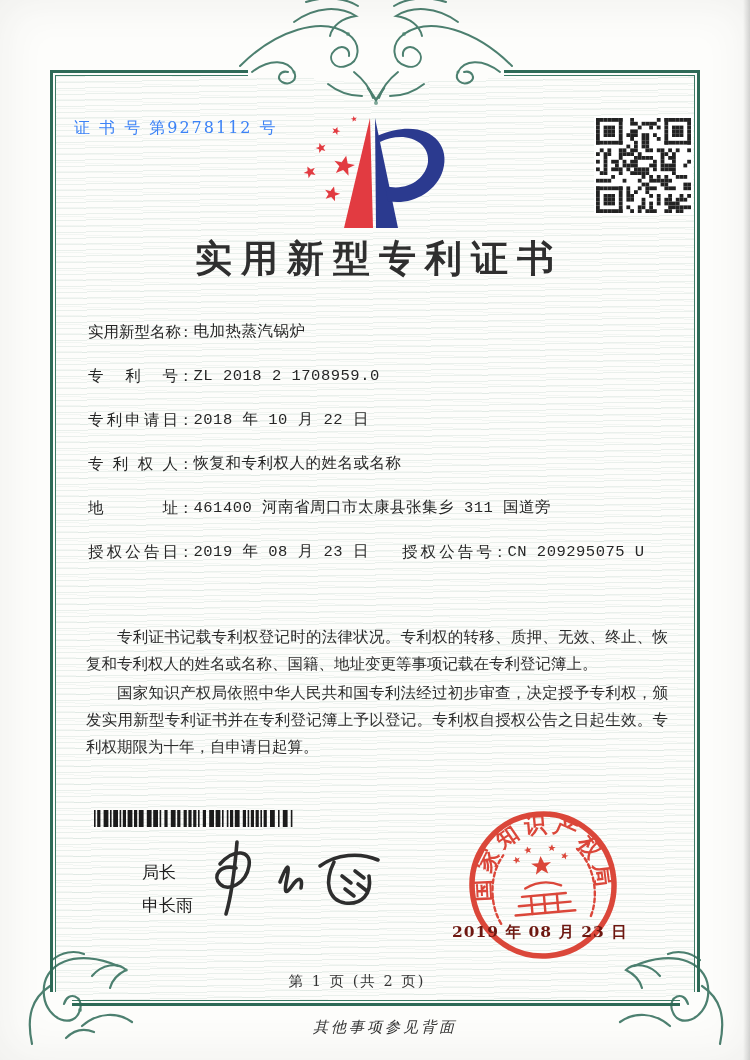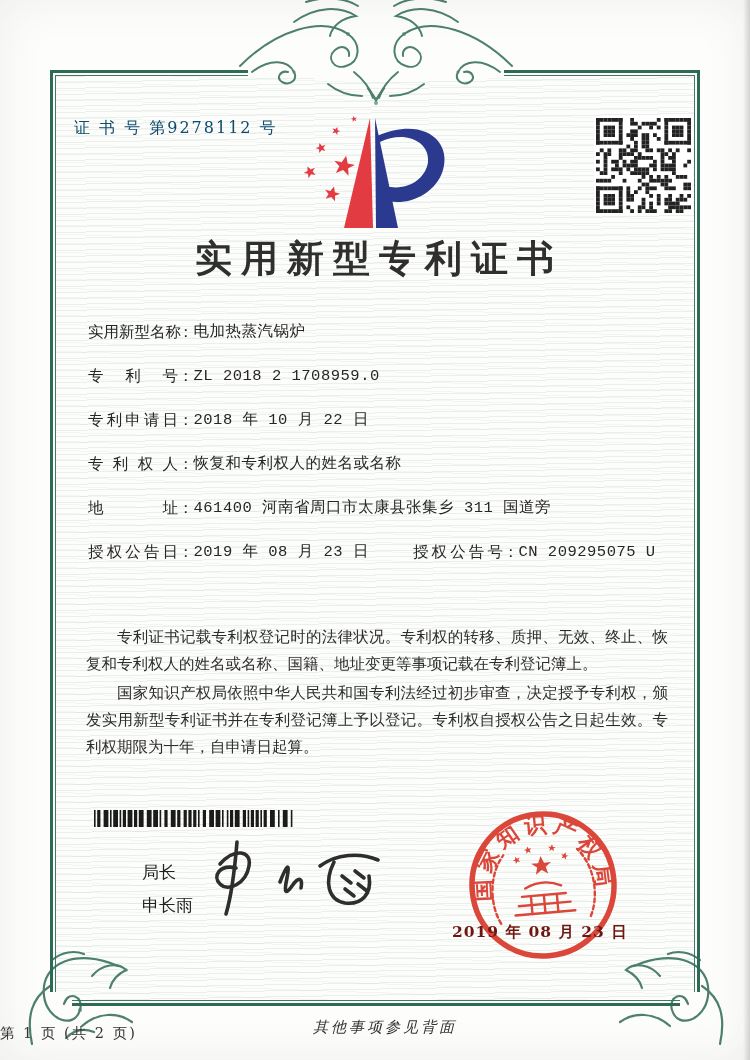--- a/index.html
+++ b/index.html
@@ -21,51 +21,51 @@
   }
 
   .frame{position:absolute;left:50px;top:70px;width:650px;height:936px;
     border:3px solid #2e6a57;box-sizing:border-box;}
   .frame-inner{position:absolute;inset:2px;border:1px solid #3c7a65;}
 
   .ornament-top{position:absolute;left:236px;top:0;}
   .flourish-bl{position:absolute;left:22px;top:946px;}
   .flourish-br{position:absolute;left:608px;top:946px;transform:scaleX(-1);}
 
-  .cert-no{position:absolute;left:74px;top:118px;font-size:16px;letter-spacing:2px;color:#0c4a6e;}
+  .cert-no{position:absolute;left:74px;top:118px;font-size:16px;letter-spacing:2px;color:#3b82f6;}
 
   .logo{position:absolute;left:288px;top:106px;}
   .qr{position:absolute;left:594px;top:116px;background:#fff;padding:2px;}
 
   .title{position:absolute;left:4px;top:234px;width:750px;text-align:center;
     font-size:37px;font-weight:600;letter-spacing:9px;color:#2f2f2f;}
 
   .fields{position:absolute;left:88px;top:320px;width:590px;font-size:15.5px;line-height:25px;}
   .frow{margin-bottom:19px;white-space:nowrap;}
   .lbl{display:inline-block;width:90px;text-align:justify;text-align-last:justify;vertical-align:top;}
   .col{vertical-align:top;}
   .val{margin-left:0;vertical-align:top;letter-spacing:.5px;font-family:Liberation Mono, monospace;}
   .val.multiline{display:inline-block;white-space:pre-line;max-width:460px;}
-  .lbl.second{margin-left:44px;}
+  .lbl.second{margin-left:33px;}
 
   .paras{position:absolute;left:86px;top:624px;width:582px;
     font-size:15.5px;line-height:1.74;color:#2d2d2d;text-align:justify;}
   .paras p{margin:0 0 2px 0;text-indent:2em;}
 
   .barcode{position:absolute;left:94px;top:810px;}
 
   .signer{position:absolute;left:94px;top:856px;font-family:"DejaVu Sans","Liberation Sans",sans-serif;
     font-size:17px;line-height:33px;color:#222;margin-left:48px;}
   .signature{position:absolute;left:182px;top:834px;}
 
   .seal{position:absolute;left:450px;top:792px;opacity:.93;}
   .seal-date{position:absolute;left:452px;top:922px;width:180px;
     font-size:15.5px;letter-spacing:1px;color:#6d1710;font-weight:600;}
 
-  .page-info{position:absolute;left:0;top:1024px;width:714px;text-align:left;
+  .page-info{position:absolute;left:0;top:972px;width:714px;text-align:center;
     font-size:14.5px;letter-spacing:2px;color:#333;}
   .back-note{position:absolute;left:10px;top:1018px;width:750px;text-align:center;
     font-size:15px;letter-spacing:3px;color:#343434;font-style:italic;}
 
   svg{display:block;}
 </style>
 </head>
 <body>
 
 <div class="texture"></div>

